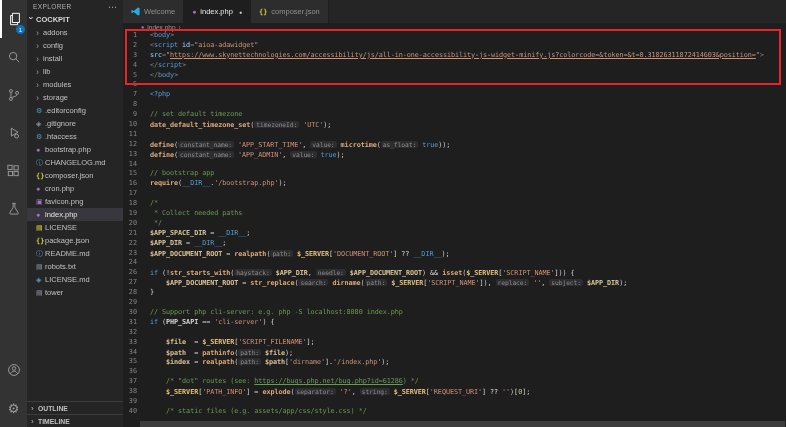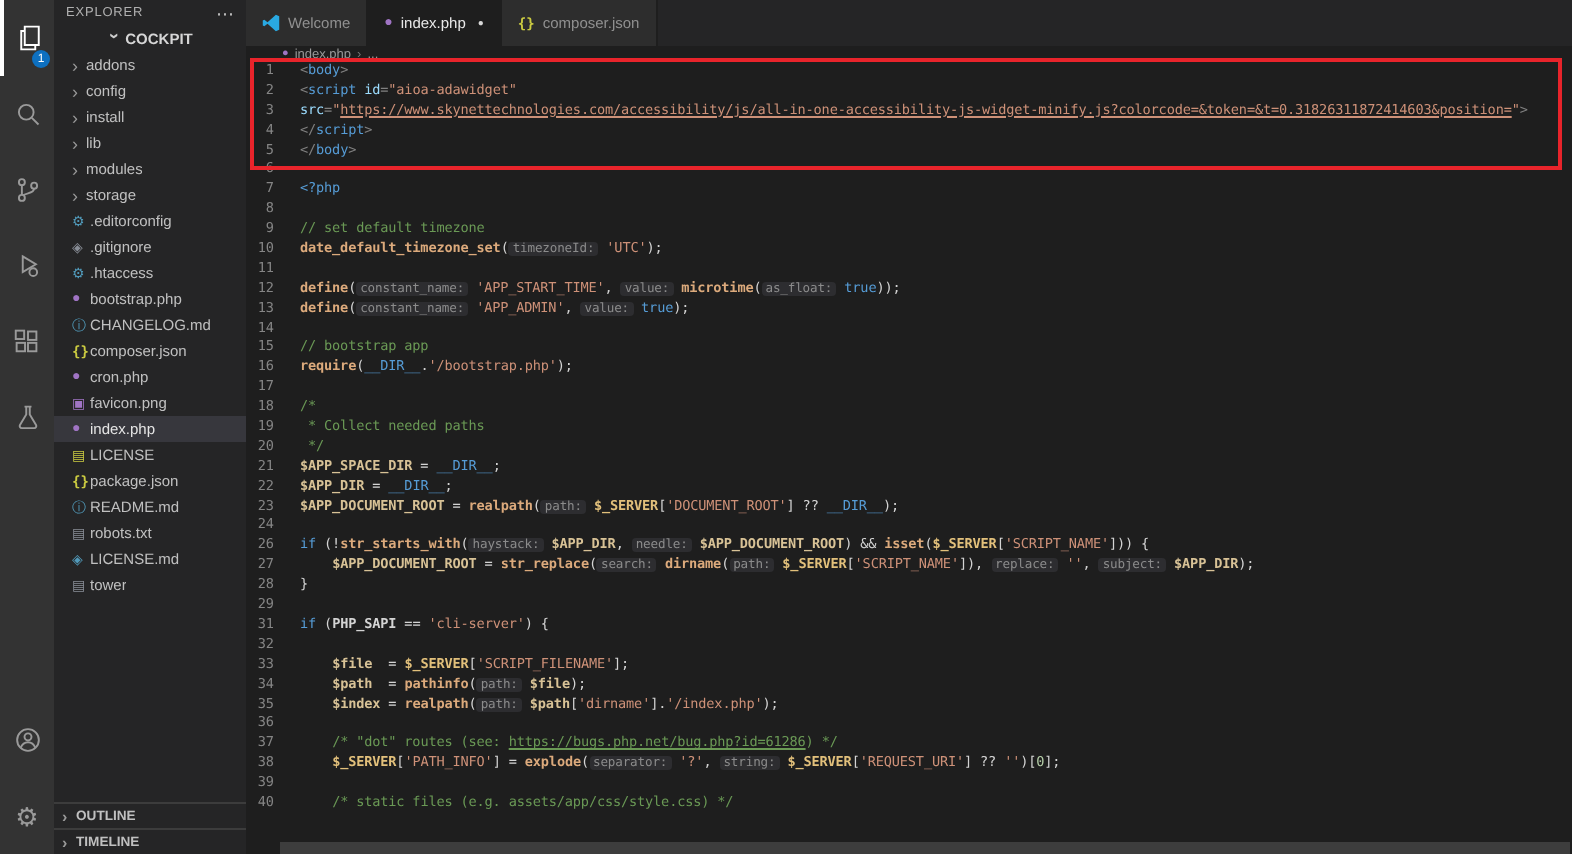--- a/index.html
+++ b/index.html
@@ -16,21 +16,21 @@
   .aicon.active svg { stroke:#ffffff; }
   .badge { position:absolute; right:2px; bottom:4px; background:#0e70c0; color:#fff; font-size:6px;
            width:9px; height:9px; border-radius:50%; display:flex; align-items:center; justify-content:center; }
   .gear-glyph { color:#9a9a9a; font-size:13px; line-height:13px; }
 
   
   .sidebar { width:96px; background:#252526; flex:none; display:flex; flex-direction:column; color:#bcbcbc; position:relative; }
   .sb-header { height:13px; display:flex; align-items:center; justify-content:space-between; padding:0 6px; flex:none; }
   .sb-title { font-size:6.5px; letter-spacing:.4px; color:#b0b0b0; }
   .sb-more { color:#c2c2c2; font-size:9px; cursor:pointer; line-height:6px; }
-  .project-row { height:13px; display:flex; align-items:center; font-weight:bold; font-size:7.5px; color:#d6d6d6; padding-left:0; cursor:pointer; flex:none;justify-content:center; }
+  .project-row { height:13px; display:flex; align-items:center; font-weight:bold; font-size:7.5px; color:#d6d6d6; padding-left:0; cursor:pointer; flex:none; }
   .project-row .chev { transform:rotate(90deg); display:inline-block; margin-right:2px; color:#cccccc; }
   #file-list { flex:1; overflow:hidden; }
   .srow { height:13px; display:flex; align-items:center; padding-left:9px; font-size:7.5px; color:#c0c0c0; cursor:pointer; white-space:nowrap; }
   .srow.sel { background:#37373d; color:#e4e4e4; }
   .chev { color:#9a9a9a; font-size:9px; width:7px; flex:none; }
   .ficon { width:9px; flex:none; font-size:7px; text-align:left; }
   .ficon.mono,.ticon.mono { font-family:"DejaVu Sans Mono", monospace; font-weight:bold; }
   .flabel { overflow:hidden; }
   .sb-bottom { flex:none; }
   .sb-section { height:13px; border-top:1px solid #3c3c3c; display:flex; align-items:center; font-size:6.8px; font-weight:bold; color:#c0c0c0; padding-left:4px; cursor:pointer; }
@@ -283,20 +283,21 @@
         <div class="line"><span class="ln">19</span><span class="ltext"><span class="cm"> * Collect needed paths</span></span></div>
         <div class="line"><span class="ln">20</span><span class="ltext"><span class="cm"> */</span></span></div>
         <div class="line"><span class="ln">21</span><span class="ltext"><span class="vr">$APP_SPACE_DIR</span><span class="df"> = </span><span class="ct">__DIR__</span><span class="df">;</span></span></div>
         <div class="line"><span class="ln">22</span><span class="ltext"><span class="vr">$APP_DIR</span><span class="df"> = </span><span class="ct">__DIR__</span><span class="df">;</span></span></div>
         <div class="line"><span class="ln">23</span><span class="ltext"><span class="vr">$APP_DOCUMENT_ROOT</span><span class="df"> = </span><span class="fn">realpath</span><span class="df">(</span><span class="hint">path:</span><span class="df"> </span><span class="sg">$_SERVER</span><span class="df">[</span><span class="st">'DOCUMENT_ROOT'</span><span class="df">] ?? </span><span class="ct">__DIR__</span><span class="df">);</span></span></div>
         <div class="line"><span class="ln">24</span><span class="ltext"></span></div>
         <div class="line"><span class="ln">26</span><span class="ltext"><span class="kw">if</span><span class="df"> (!</span><span class="fn">str_starts_with</span><span class="df">(</span><span class="hint">haystack:</span><span class="df"> </span><span class="vr">$APP_DIR</span><span class="df">, </span><span class="hint">needle:</span><span class="df"> </span><span class="vr">$APP_DOCUMENT_ROOT</span><span class="df">) &amp;&amp; </span><span class="fn">isset</span><span class="df">(</span><span class="sg">$_SERVER</span><span class="df">[</span><span class="st">'SCRIPT_NAME'</span><span class="df">])) {</span></span></div>
         <div class="line"><span class="ln">27</span><span class="ltext"><span class="df">    </span><span class="vr">$APP_DOCUMENT_ROOT</span><span class="df"> = </span><span class="fn">str_replace</span><span class="df">(</span><span class="hint">search:</span><span class="df"> </span><span class="fn">dirname</span><span class="df">(</span><span class="hint">path:</span><span class="df"> </span><span class="sg">$_SERVER</span><span class="df">[</span><span class="st">'SCRIPT_NAME'</span><span class="df">]), </span><span class="hint">replace:</span><span class="df"> </span><span class="st">''</span><span class="df">, </span><span class="hint">subject:</span><span class="df"> </span><span class="vr">$APP_DIR</span><span class="df">);</span></span></div>
         <div class="line"><span class="ln">28</span><span class="ltext"><span class="df">}</span></span></div>
         <div class="line"><span class="ln">29</span><span class="ltext"></span></div>
+        <div class="line"><span class="ln">30</span><span class="ltext"><span class="cm">// Support php cli-server: e.g. php -S localhost:8080 index.php</span></span></div>
         <div class="line"><span class="ln">31</span><span class="ltext"><span class="kw">if</span><span class="df"> (</span><span class="cb">PHP_SAPI</span><span class="df"> == </span><span class="st">'cli-server'</span><span class="df">) {</span></span></div>
         <div class="line"><span class="ln">32</span><span class="ltext"></span></div>
         <div class="line"><span class="ln">33</span><span class="ltext"><span class="df">    </span><span class="vr">$file</span><span class="df">  = </span><span class="sg">$_SERVER</span><span class="df">[</span><span class="st">'SCRIPT_FILENAME'</span><span class="df">];</span></span></div>
         <div class="line"><span class="ln">34</span><span class="ltext"><span class="df">    </span><span class="vr">$path</span><span class="df">  = </span><span class="fn">pathinfo</span><span class="df">(</span><span class="hint">path:</span><span class="df"> </span><span class="vr">$file</span><span class="df">);</span></span></div>
         <div class="line"><span class="ln">35</span><span class="ltext"><span class="df">    </span><span class="vr">$index</span><span class="df"> = </span><span class="fn">realpath</span><span class="df">(</span><span class="hint">path:</span><span class="df"> </span><span class="vr">$path</span><span class="df">[</span><span class="st">'dirname'</span><span class="df">].</span><span class="st">'/index.php'</span><span class="df">);</span></span></div>
         <div class="line"><span class="ln">36</span><span class="ltext"></span></div>
         <div class="line"><span class="ln">37</span><span class="ltext"><span class="df">    </span><span class="cm">/* "dot" routes (see: </span><span class="cmlk">https://bugs.php.net/bug.php?id=61286</span><span class="cm">) */</span></span></div>
         <div class="line"><span class="ln">38</span><span class="ltext"><span class="df">    </span><span class="sg">$_SERVER</span><span class="df">[</span><span class="st">'PATH_INFO'</span><span class="df">] = </span><span class="fn">explode</span><span class="df">(</span><span class="hint">separator:</span><span class="df"> </span><span class="st">'?'</span><span class="df">, </span><span class="hint">string:</span><span class="df"> </span><span class="sg">$_SERVER</span><span class="df">[</span><span class="st">'REQUEST_URI'</span><span class="df">] ?? </span><span class="st">''</span><span class="df">)[</span><span class="nm">0</span><span class="df">];</span></span></div>
         <div class="line"><span class="ln">39</span><span class="ltext"></span></div>
         <div class="line"><span class="ln">40</span><span class="ltext"><span class="df">    </span><span class="cm">/* static files (e.g. assets/app/css/style.css) */</span></span></div>

